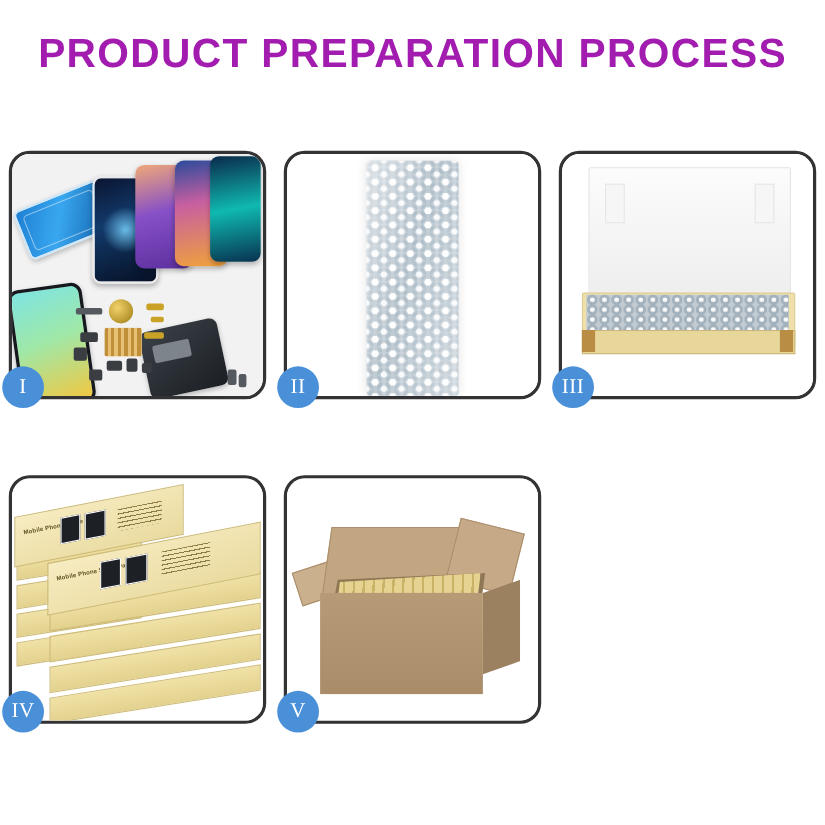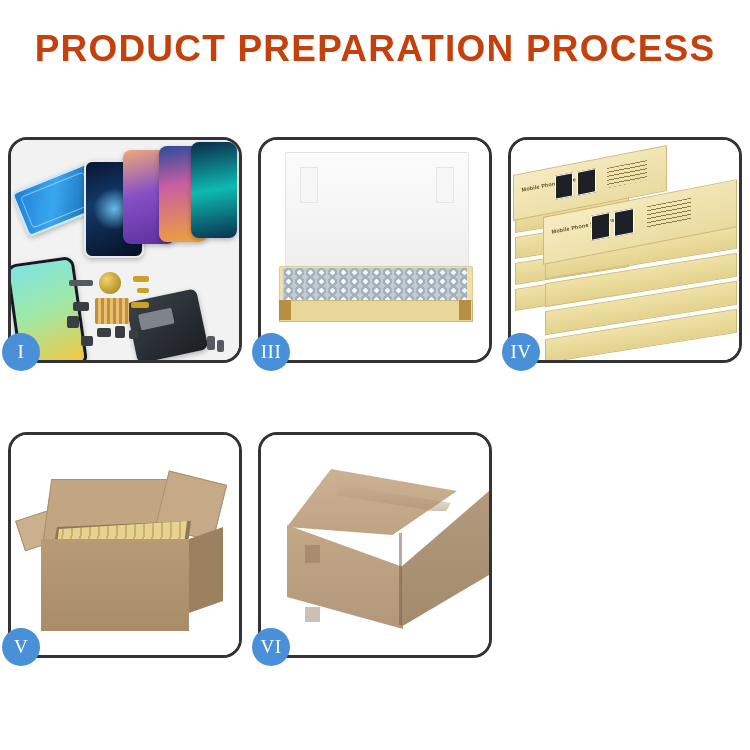--- a/index.html
+++ b/index.html
@@ -7,21 +7,21 @@
     width:750px;height:750px;
     background:#ffffff;
     font-family:"Liberation Sans", sans-serif;
     overflow:hidden;
   }
   .page{position:relative;width:750px;height:750px;}
 
   
   .header{text-align:center;padding-top:30px;}
   .title{
-    font-size:37px;font-weight:bold;color:#c2410c;
+    font-size:37px;font-weight:bold;color:#a21caf;
     letter-spacing:1.2px;line-height:1;
     font-family:"Liberation Sans", sans-serif;
   }
   .subtitle{
     font-size:15.5px;color:#1a1a1a;margin-top:14px;
     letter-spacing:.1px;
   }
 
   
   .grid{
@@ -301,20 +301,30 @@
         <div class="part" style="left:86px;top:188px;width:14px;height:9px;"></div>
         <div class="part" style="left:104px;top:186px;width:10px;height:12px;"></div>
         <div class="part" style="left:70px;top:196px;width:12px;height:10px;"></div>
         <div class="part" style="left:118px;top:190px;width:9px;height:9px;"></div>
         <div class="part flat" style="left:196px;top:196px;width:8px;height:14px;"></div>
         <div class="part flat" style="left:206px;top:200px;width:7px;height:12px;"></div>
       </div>
       <div class="badge">I</div>
     </div>
 
+    <div class="card">
+      <div class="card-inner p2">
+        <div class="bubble-sheet">
+          <div class="bubbles"></div>
+          <div class="bubbles2"></div>
+          <div class="sheen"></div>
+        </div>
+      </div>
+      <div class="badge">II</div>
+    </div>
 
     <div class="card">
       <div class="card-inner p3">
         <div class="lid">
           <div class="lid-tab-l"></div>
           <div class="lid-tab-r"></div>
         </div>
         <div class="tray"></div>
         <div class="tray-fill"></div>
         <div class="tray-front"></div>
@@ -360,27 +370,15 @@
         <div class="c-flap-back"></div>
         <div class="c-flap-right"></div>
         <div class="c-open"></div>
         <div class="c-fill"></div>
         <div class="c-body"></div>
         <div class="c-side"></div>
       </div>
       <div class="badge">V</div>
     </div>
 
-    <div class="card">
-      <div class="card-inner p6">
-        <div class="s-top"></div>
-        <div class="s-tape"></div>
-        <div class="s-left"></div>
-        <div class="s-right"></div>
-        <div class="s-seam"></div>
-        <div class="s-tab1"></div>
-        <div class="s-tab2"></div>
-      </div>
-      <div class="badge">VI</div>
-    </div>
 
   </div>
 </div>
 
 </body></html>

